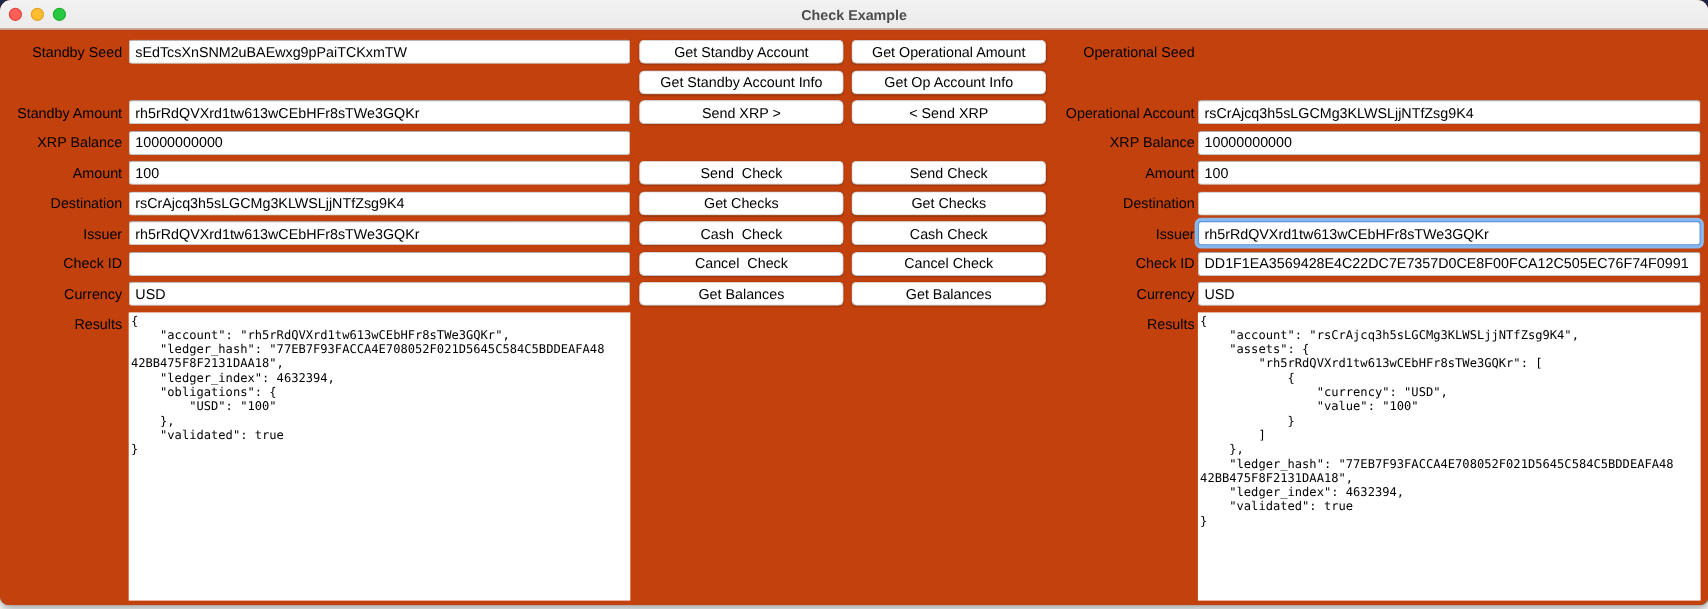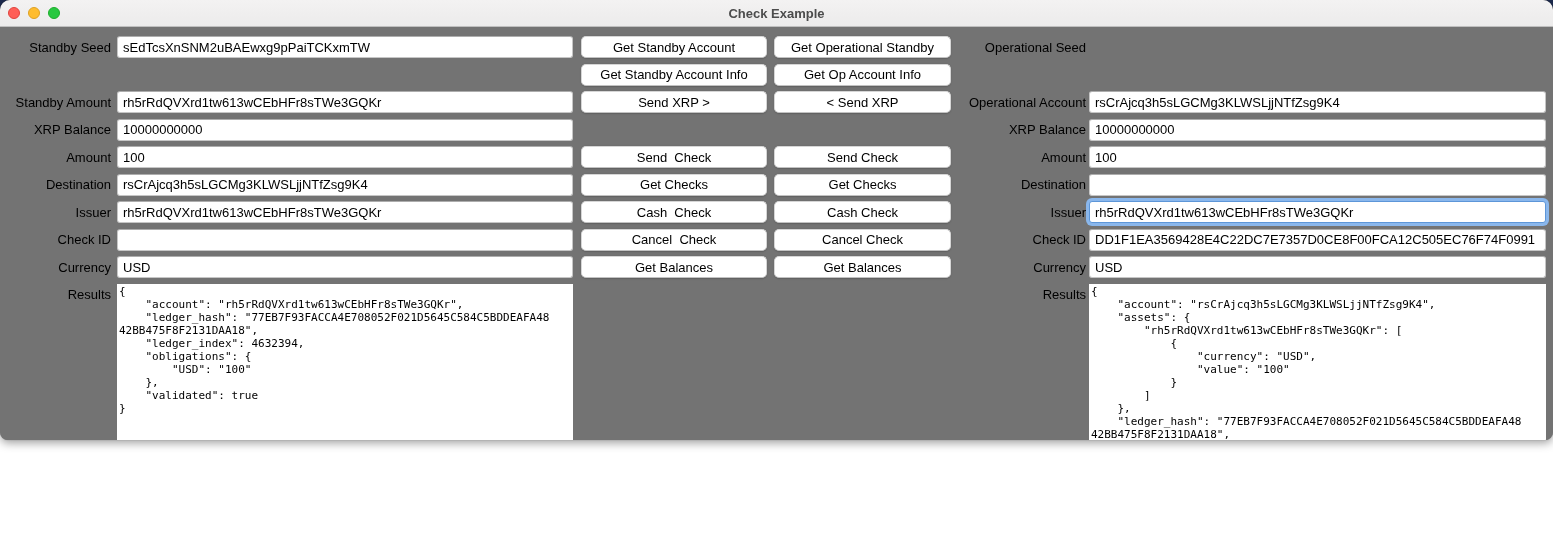--- a/index.html
+++ b/index.html
@@ -8,22 +8,22 @@
     font-family:"Liberation Sans", sans-serif;
     background:#ffffff;
     position:relative;
     overflow:hidden;
   }
   .desktop-top {
     position:absolute; top:0; left:0; right:0; height:14px;
     background:#1d2b4f;
   }
   .window {
-    position:absolute; top:0; left:0; width:1553px; height:440px;
-    background:#737373;
+    position:absolute; top:0; left:0; width:1553px; height:550px;
+    background:#c2410c;
     border-radius:10px 10px 8px 8px;
     overflow:hidden;
     box-shadow:0 3px 10px rgba(0,0,0,0.38), 0 0 1px rgba(0,0,0,0.45);
   }
   .titlebar {
     position:absolute; top:0; left:0; right:0; height:27px;
     background:linear-gradient(#f3f2f2,#ecebeb);
     border-bottom:1px solid #bfbfbf;
     display:flex; align-items:center; justify-content:center;
   }
@@ -103,21 +103,21 @@
       <div class="light green"></div>
     </div>
     <div class="title">Check Example</div>
   </div>
 
   <div class="content">
 
     <div class="lbl c1 r1">Standby Seed</div>
     <input class="entry c3 r1" value="sEdTcsXnSNM2uBAEwxg9pPaiTCKxmTW" style="">
     <button class="btn c5 r1">Get Standby Account</button>
-    <button class="btn c7 r1">Get Operational Standby</button>
+    <button class="btn c7 r1">Get Operational Amount</button>
     <div class="lbl c9 r1">Operational Seed</div>
 
     <button class="btn c5 r2">Get Standby Account Info</button>
     <button class="btn c7 r2">Get Op Account Info</button>
 
     <div class="lbl c1 r3">Standby Amount</div>
     <input class="entry c3 r3" value="rh5rRdQVXrd1tw613wCEbHFr8sTWe3GQKr" style="">
     <button class="btn c5 r3">Send XRP &gt;</button>
     <button class="btn c7 r3">&lt; Send XRP</button>
     <div class="lbl c9 r3">Operational Account</div>

